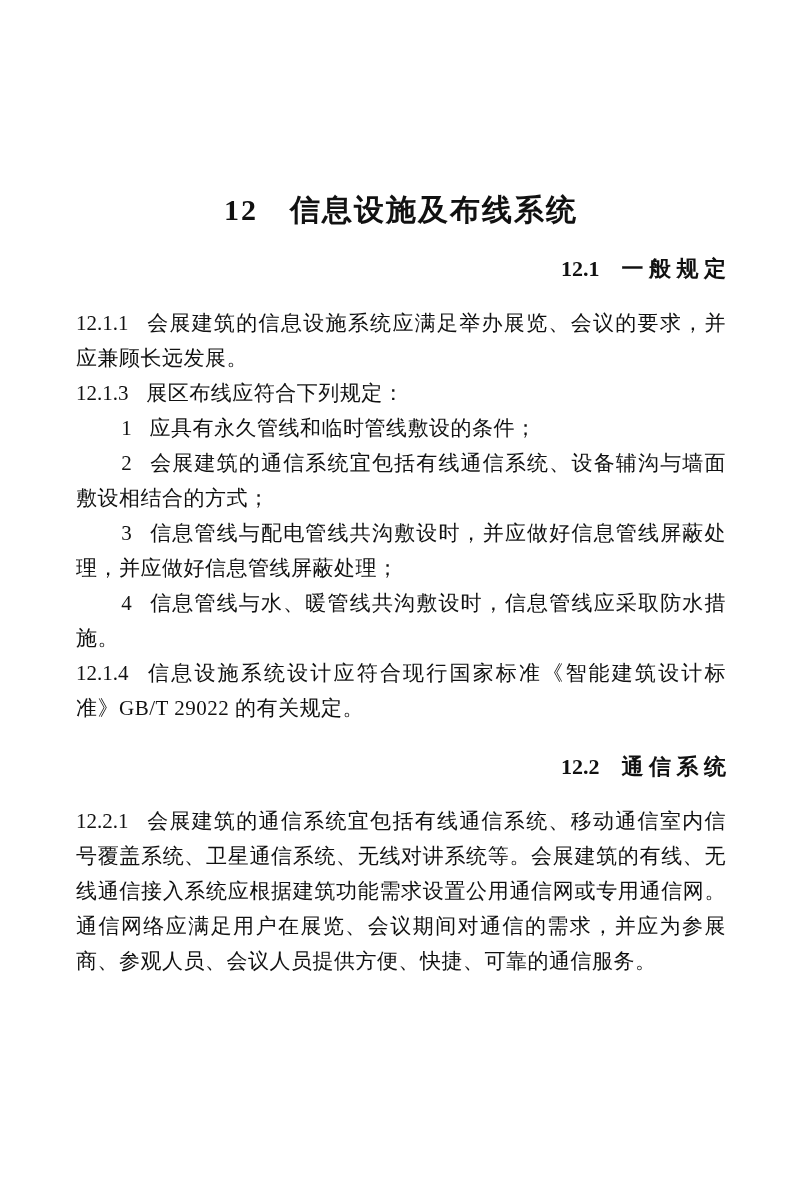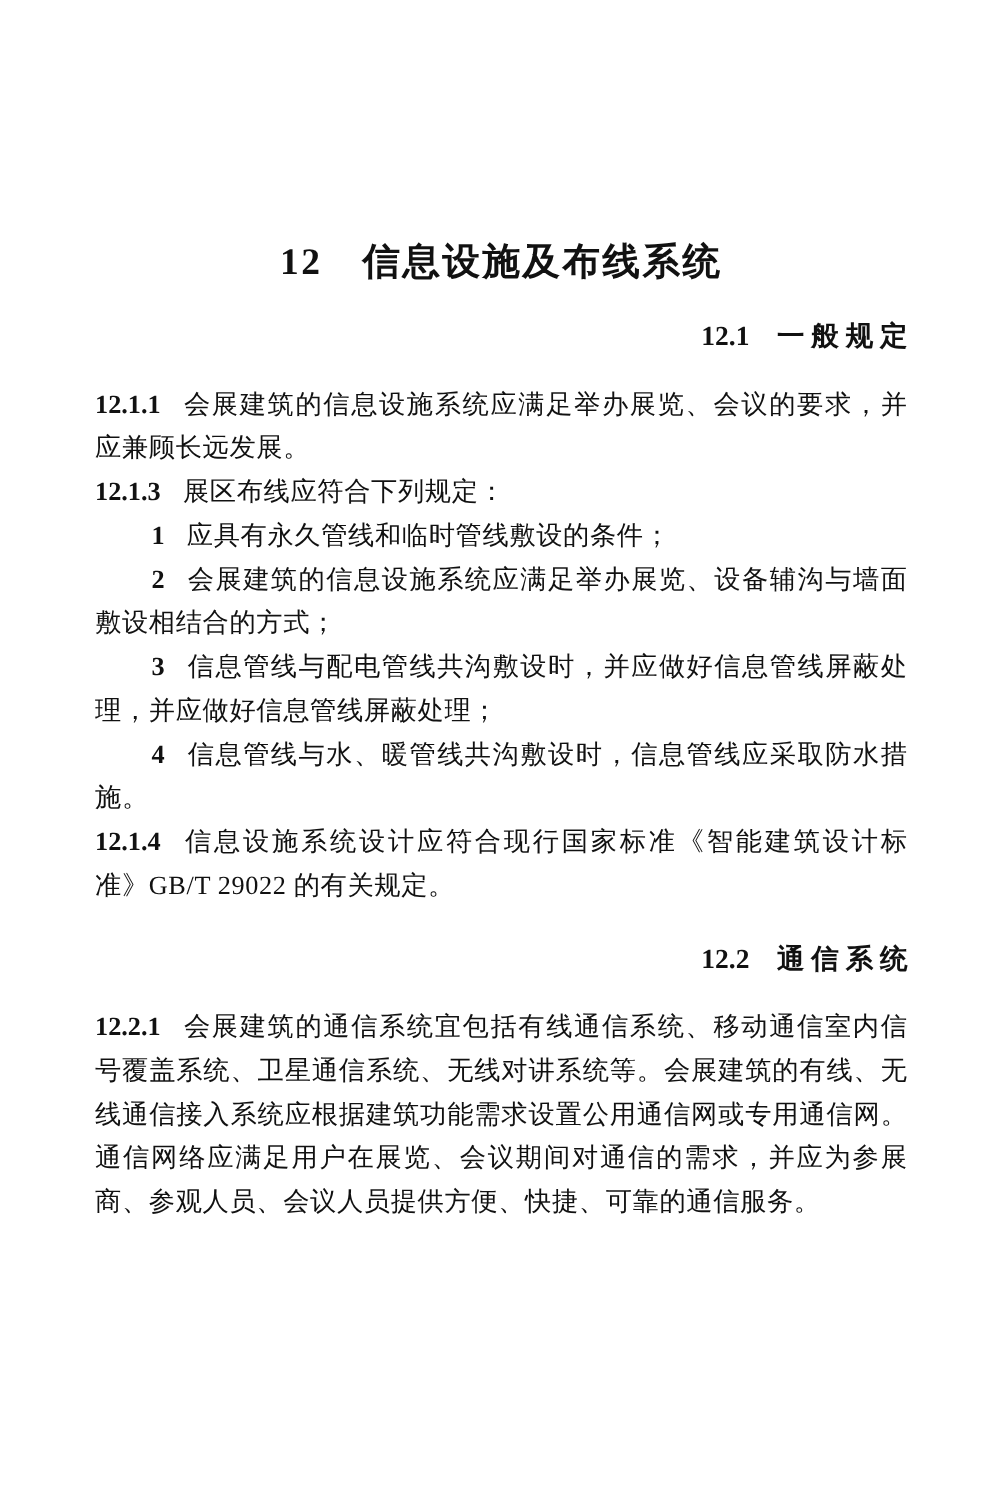--- a/index.html
+++ b/index.html
@@ -37,21 +37,21 @@
     font-weight: 700;
   }
   p.clause {
     margin: 0;
     font-size: 21px;
     line-height: 35px;
     text-align: justify;
     letter-spacing: 0.5px;
   }
   p.clause .num {
-    font-weight: 700;
+    font-weight: 400;
     margin-right: 0.85em;
     letter-spacing: 0;
   }
   p.clause.item {
     text-indent: 2.15em;
   }
   .page-number {
     position: absolute;
     left: 88px;
     top: 1132px;
@@ -70,21 +70,21 @@
 
     <h2 class="section-heading">12.1　一 般 规 定</h2>
 
     <p class="clause"><b class="num">12.1.1</b><span>会展建筑的信息设施系统应满足举办展览、会议的要求，并应兼顾长远发展。</span></p>
 
 
     <p class="clause"><b class="num">12.1.3</b><span>展区布线应符合下列规定：</span></p>
 
     <p class="clause item"><b class="num">1</b><span>应具有永久管线和临时管线敷设的条件；</span></p>
 
-    <p class="clause item"><b class="num">2</b><span>会展建筑的信息设施系统应满足举办展览、设备辅沟与墙面敷设相结合的方式；</span></p>
+    <p class="clause item"><b class="num">2</b><span>会展建筑的通信系统宜包括有线通信系统、设备辅沟与墙面敷设相结合的方式；</span></p>
 
     <p class="clause item"><b class="num">3</b><span>信息管线与配电管线共沟敷设时，并应做好信息管线屏蔽处理，并应做好信息管线屏蔽处理；</span></p>
 
     <p class="clause item"><b class="num">4</b><span>信息管线与水、暖管线共沟敷设时，信息管线应采取防水措施。</span></p>
 
     <p class="clause"><b class="num">12.1.4</b><span>信息设施系统设计应符合现行国家标准《智能建筑设计标准》GB/T 29022 的有关规定。</span></p>
 
     <h2 class="section-heading">12.2　通 信 系 统</h2>
 
     <p class="clause"><b class="num">12.2.1</b><span>会展建筑的通信系统宜包括有线通信系统、移动通信室内信号覆盖系统、卫星通信系统、无线对讲系统等。会展建筑的有线、无线通信接入系统应根据建筑功能需求设置公用通信网或专用通信网。通信网络应满足用户在展览、会议期间对通信的需求，并应为参展商、参观人员、会议人员提供方便、快捷、可靠的通信服务。</span></p>

